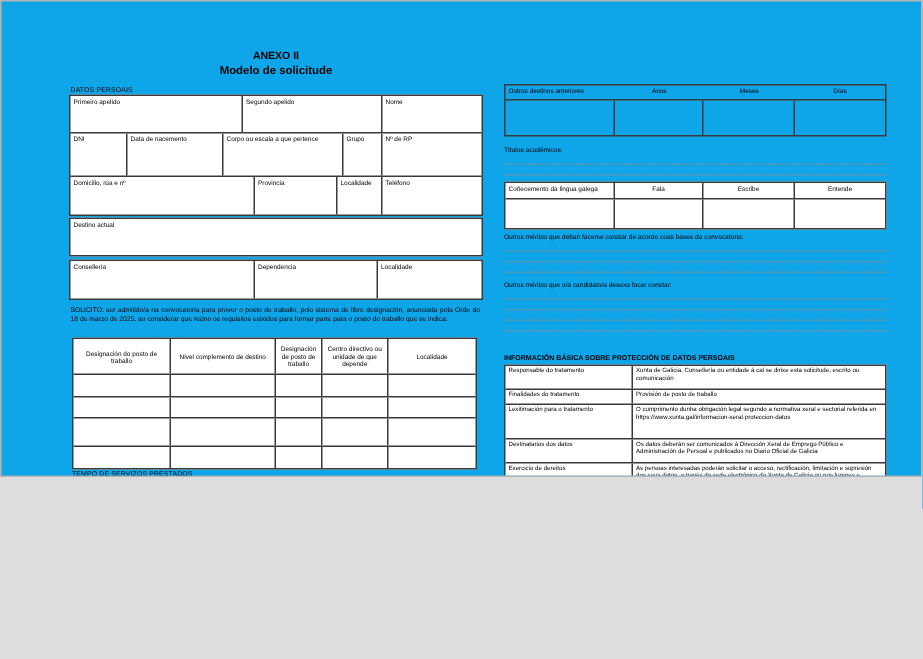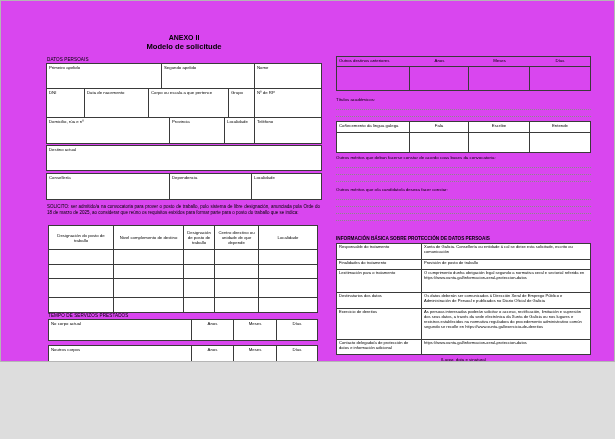--- a/index.html
+++ b/index.html
@@ -1,16 +1,16 @@
 <!DOCTYPE html>
 <html><head>
 <meta charset="utf-8">
 <style>
   html,body{margin:0;padding:0;background:#ddd;}
-  #page{position:relative;width:615px;height:362px;background:#d946ef;border:1px solid #b5b5b5;
+  #page{position:relative;width:615px;height:318px;background:#0ea5e9;border:1px solid #b5b5b5;
         box-sizing:border-box;font-family:"Liberation Sans",sans-serif;color:#000;overflow:hidden;text-decoration:underline;}
   .abs{position:absolute;}
   .title1{font-size:7px;font-weight:bold;line-height:8px;text-align:center;}
   .title2{font-size:7.6px;font-weight:bold;line-height:9px;text-align:center;}
   .seclbl{font-size:4.6px;line-height:5px;letter-spacing:.1px;}
   .tbl{position:absolute;border:1px solid #3a3a3a;box-sizing:border-box;background:#fff;}
   .row{display:flex;border-bottom:1px solid #3a3a3a;box-sizing:border-box;}
   .row:last-child{border-bottom:none;}
   .cell{border-right:1px solid #3a3a3a;box-sizing:border-box;padding:1px 2px;
         font-size:4.3px;line-height:5px;overflow:hidden;}

